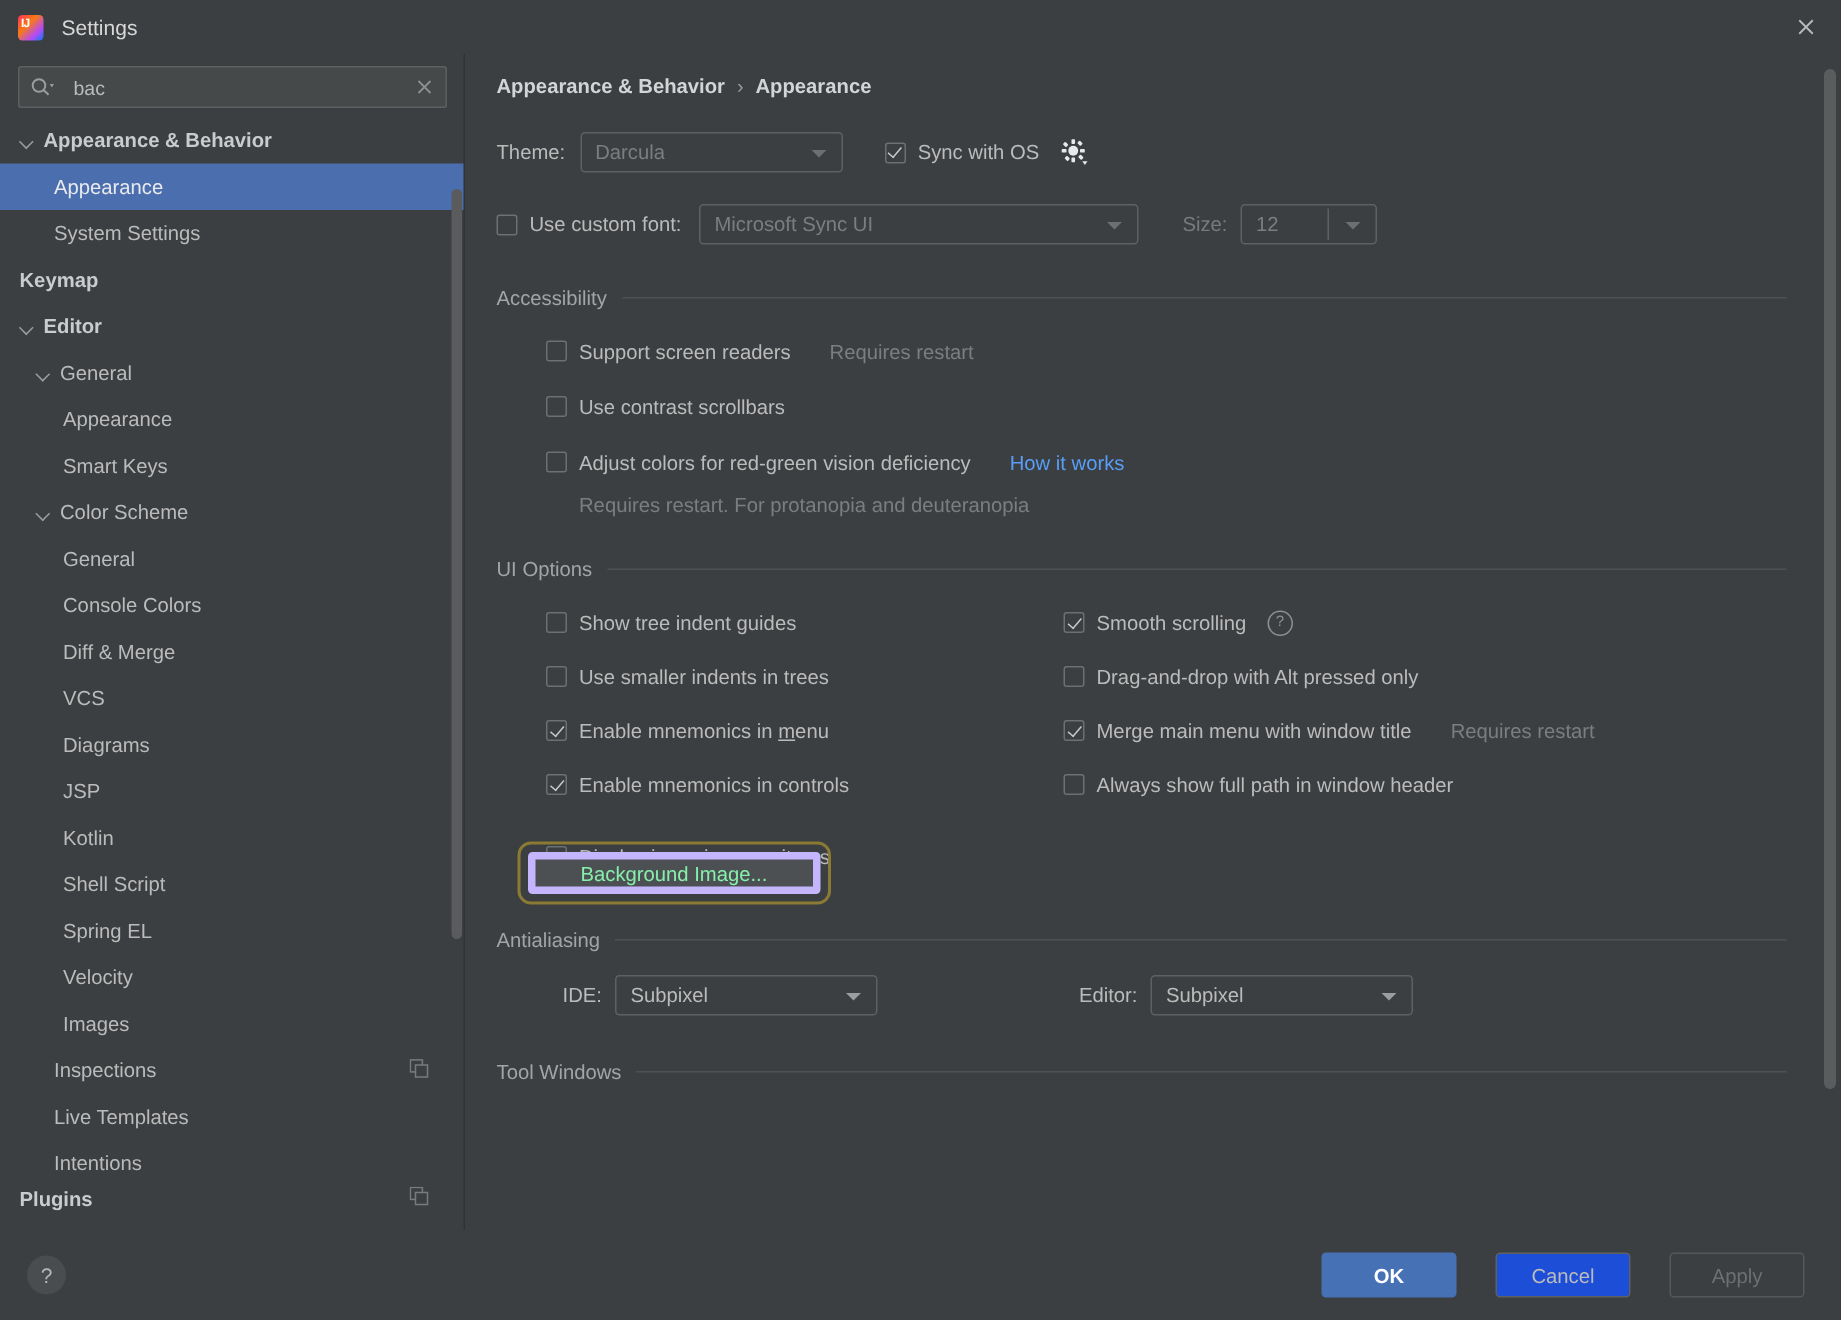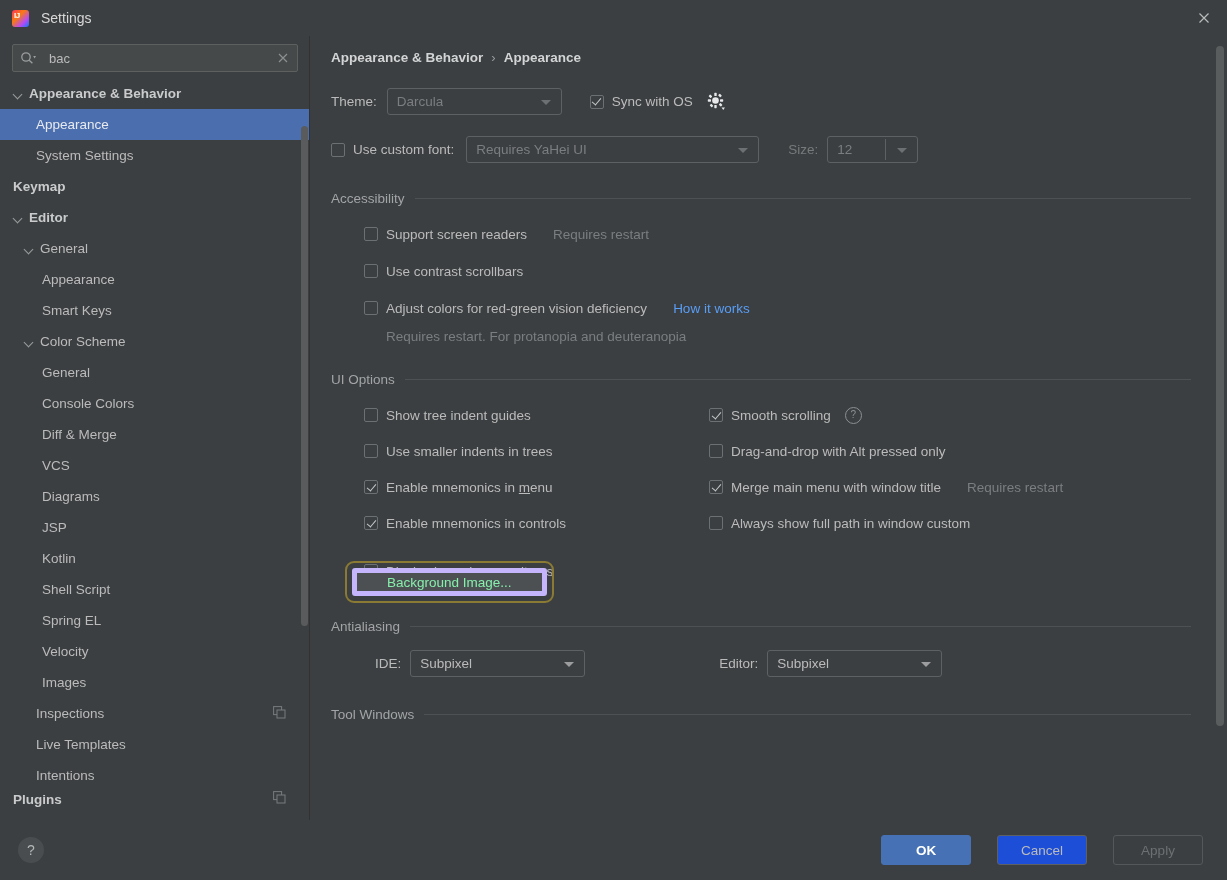--- a/index.html
+++ b/index.html
@@ -603,21 +603,21 @@
           </svg>
         </span>
       </div>
 
       <div class="row font-row">
         <div class="cb-row">
           <span class="cb"></span>
           <span class="cb-label dim">Use custom font:</span>
         </div>
         <div class="combo disabled" style="width:293px; margin-left:12px;">
-          <span class="combo-text">Requires YaHei UI</span>
+          <span class="combo-text">Microsoft Sync UI</span>
           <span class="arrow"></span>
         </div>
         <span class="lbl dim" style="margin-left:29px;">Size:</span>
         <div class="spinner" style="width:91px; margin-left:9px;">
           <span class="sp-text">12</span>
           <span class="sp-divider"></span>
           <span class="sp-arrow"></span>
         </div>
       </div>
 
@@ -682,21 +682,21 @@
               <span class="cb"></span>
               <span class="cb-label">Drag-and-drop with Alt pressed only</span>
             </div>
             <div class="cb-row" style="height: 24px; margin-top: 12px;">
               <span class="cb checked"></span>
               <span class="cb-label">Merge main menu with window title</span>
               <span class="note" style="margin-left: 18px;">Requires restart</span>
             </div>
             <div class="cb-row" style="height: 24px; margin-top: 12px;">
               <span class="cb"></span>
-              <span class="cb-label">Always show full path in window custom</span>
+              <span class="cb-label">Always show full path in window header</span>
             </div>
           </div>
 
         <div style="position:absolute; left:14px; top:158px;">
           <span class="highlight-ring">
             <button class="btn">Background Image...</button>
           </span>
         </div>
       </div>
 

